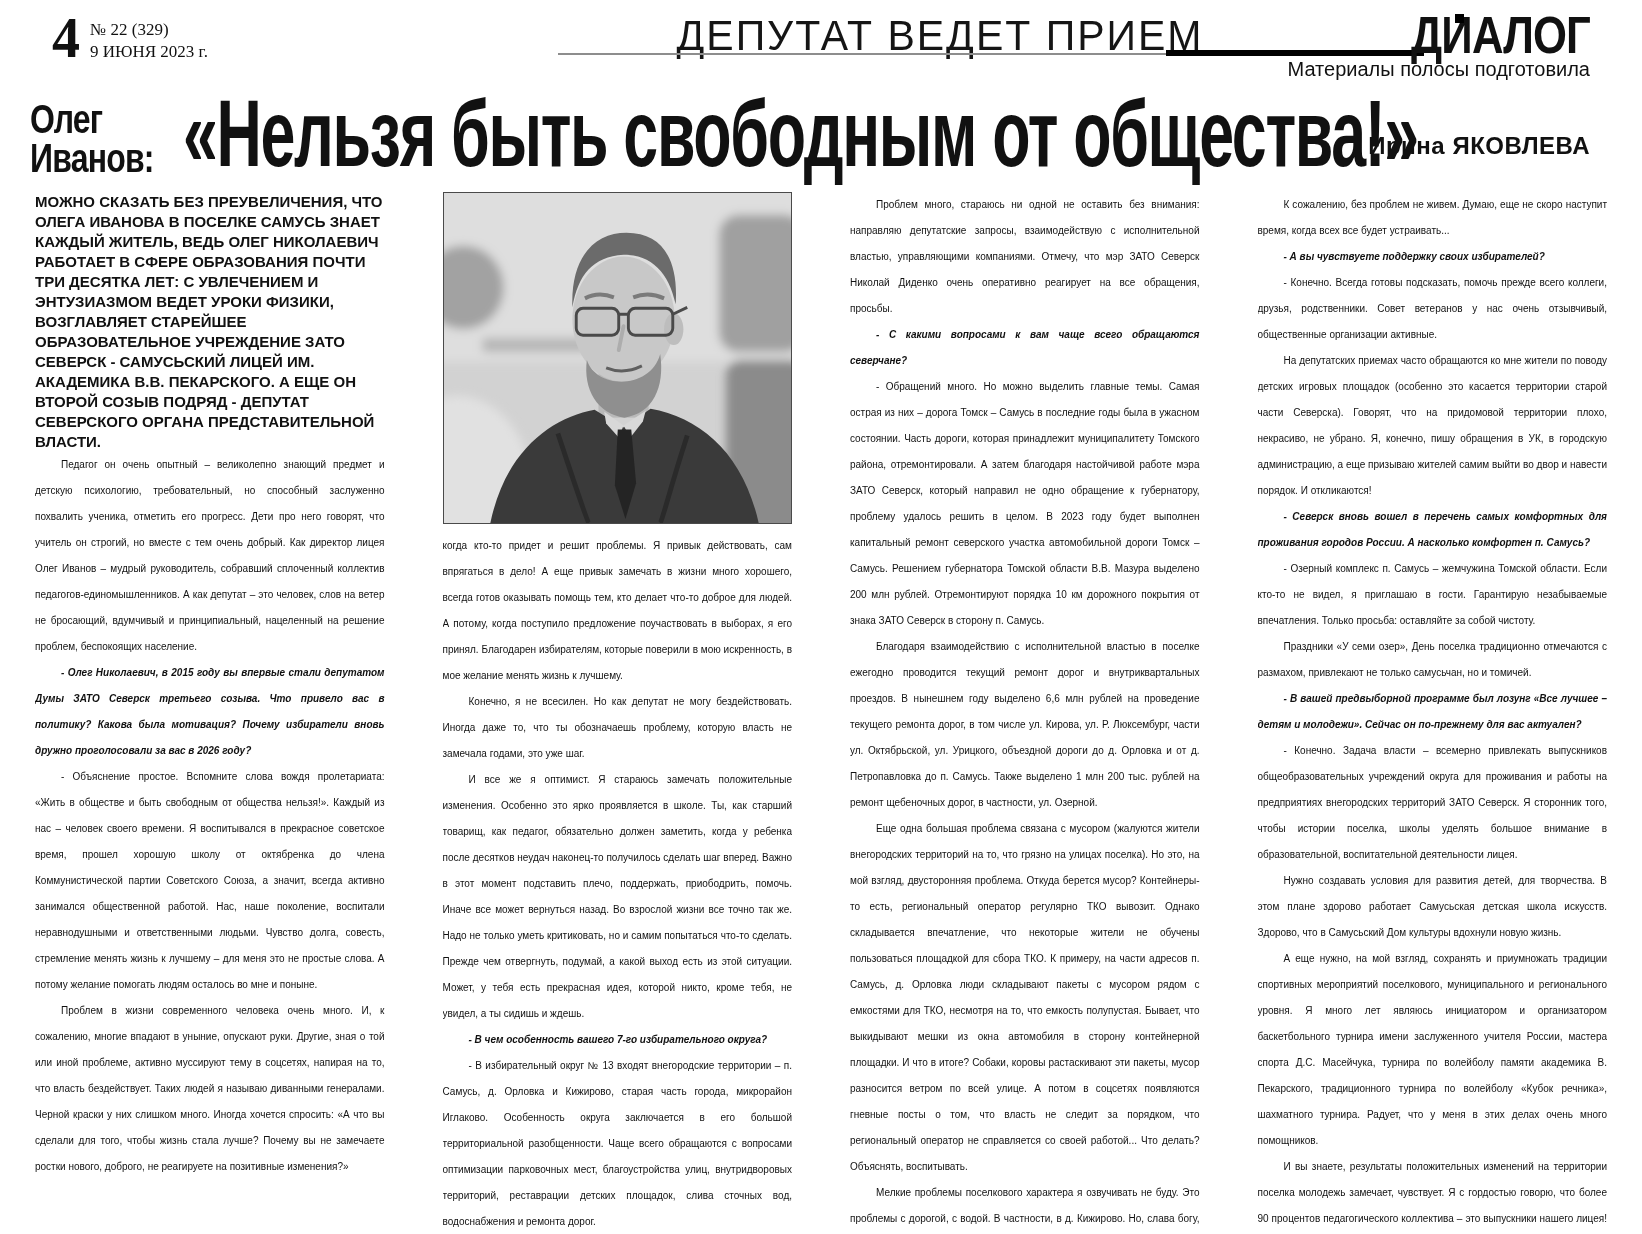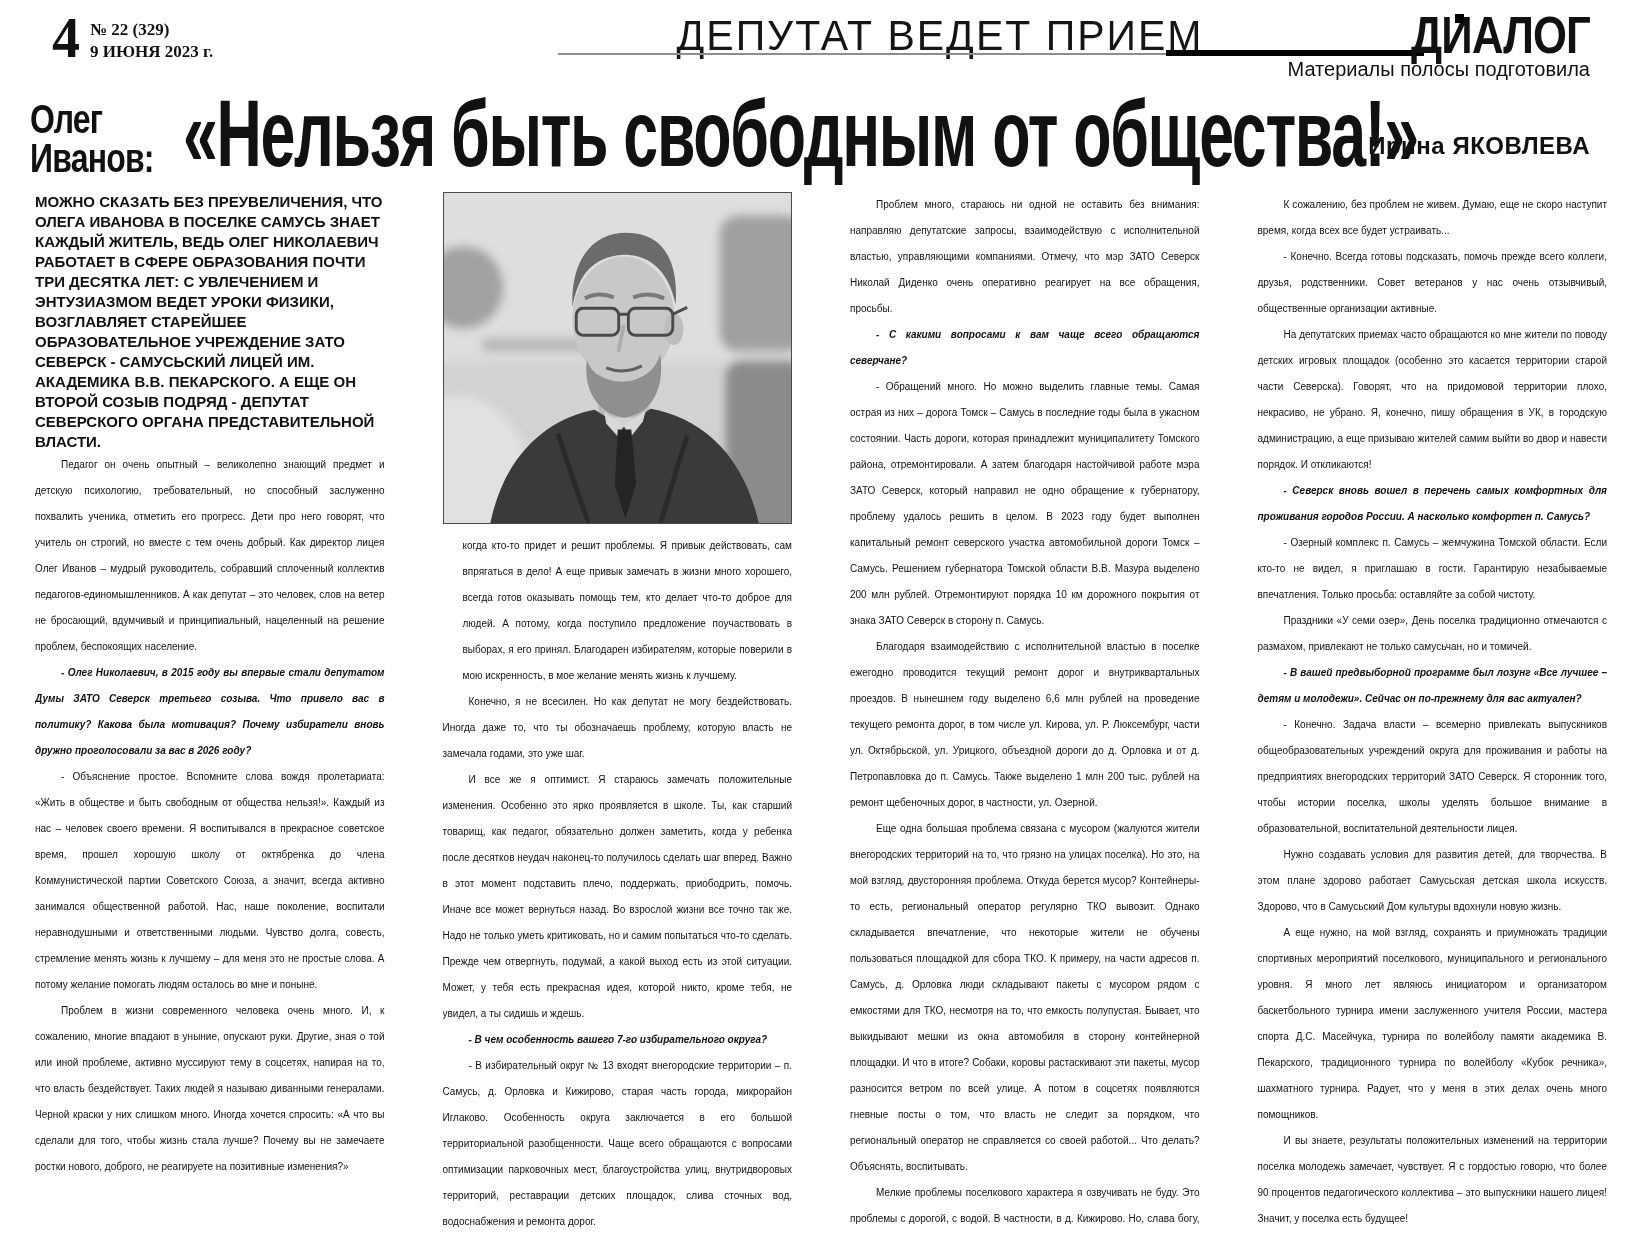--- a/index.html
+++ b/index.html
@@ -2,21 +2,21 @@
 <html lang="ru"><head>
 <meta charset="utf-8">
 <style>
   html,body{margin:0;padding:0;background:#e8e8e8;}
   .page{position:relative;width:1642px;height:1234px;background:#fff;color:#111;
         font-family:"Liberation Sans",sans-serif;overflow:hidden;margin:0 auto;}
 
   
   .pageinfo{position:absolute;left:52px;top:16px;display:flex;align-items:flex-start;}
   .pagenum{font-family:"Liberation Serif",serif;font-weight:bold;font-size:56px;line-height:0.82;}
-  .issueblock{margin-left:10px;font-family:"Liberation Serif",serif;font-weight:bold;
+  .issueblock{margin-left:10px;font-family:"Liberation Serif",serif;font-weight:normal;
               font-size:17px;line-height:1.3;padding-top:3px;}
   .section-title{position:absolute;left:520px;top:12px;width:840px;text-align:center;
                  font-size:41px;font-weight:400;letter-spacing:2px;color:#151515;
                  transform:scaleY(1.04);transform-origin:top;}
   .rule-gray{position:absolute;left:558px;top:53px;width:610px;height:2px;background:#8d8d8d;}
   .rule-black{position:absolute;left:1166px;top:50px;width:258px;height:6px;background:#000;}
   .logo{position:absolute;right:52px;top:12px;font-weight:bold;font-size:52px;line-height:0.9;
         transform:scaleX(0.84);transform-origin:right;letter-spacing:-1px;}
   .logo-dot{position:absolute;right:178px;top:14px;width:9px;height:9px;background:#000;}
   .credit1{position:absolute;right:52px;top:58px;font-size:20px;text-align:right;}
@@ -29,21 +29,21 @@
          white-space:nowrap;letter-spacing:-2px;transform:scaleX(0.66);transform-origin:left top;}
 
   
   .body-grid{position:absolute;left:35px;top:192px;width:1572px;height:1036px;
              display:grid;grid-template-columns:repeat(4,1fr);column-gap:58px;overflow:hidden;}
   .col{overflow:hidden;}
   .block{margin:0;}
   .lede{font-weight:bold;font-size:15px;line-height:20px;letter-spacing:0;}
   .para,.para-flush,.question{font-size:10px;line-height:26px;text-align:justify;}
   .para,.question{text-indent:26px;}
-  .para-flush{text-indent:0;margin-left:20px;}
+  .para-flush{text-indent:0;}
   .question{font-weight:bold;font-style:italic;}
 
   
   .photo{width:100%;height:332px;border:1px solid #4a4a4a;box-sizing:border-box;
          margin-bottom:9px;background:#d2d2d2;}
   .photo svg{display:block;width:100%;height:100%;}
 </style>
 </head>
 <body>
 
@@ -130,20 +130,21 @@
     <div class="col">
         <div class="block para">Проблем много, стараюсь ни одной не оставить без внимания: направляю депутатские запросы, взаимодействую с исполнительной властью, управляющими компаниями. Отмечу, что мэр ЗАТО Северск Николай Диденко очень оперативно реагирует на все обращения, просьбы.</div>
         <div class="block question">- С какими вопросами к вам чаще всего обращаются северчане?</div>
         <div class="block para">- Обращений много. Но можно выделить главные темы. Самая острая из них – дорога Томск – Самусь в последние годы была в ужасном состоянии. Часть дороги, которая принадлежит муниципалитету Томского района, отремонтировали. А затем благодаря настойчивой работе мэра ЗАТО Северск, который направил не одно обращение к губернатору, проблему удалось решить в целом. В 2023 году будет выполнен капитальный ремонт северского участка автомобильной дороги Томск – Самусь. Решением губернатора Томской области В.В. Мазура выделено 200 млн рублей. Отремонтируют порядка 10 км дорожного покрытия от знака ЗАТО Северск в сторону п. Самусь.</div>
         <div class="block para">Благодаря взаимодействию с исполнительной властью в поселке ежегодно проводится текущий ремонт дорог и внутриквартальных проездов. В нынешнем году выделено 6,6 млн рублей на проведение текущего ремонта дорог, в том числе ул. Кирова, ул. Р. Люксембург, части ул. Октябрьской, ул. Урицкого, объездной дороги до д. Орловка и от д. Петропавловка до п. Самусь. Также выделено 1 млн 200 тыс. рублей на ремонт щебеночных дорог, в частности, ул. Озерной.</div>
         <div class="block para">Еще одна большая проблема связана с мусором (жалуются жители внегородских территорий на то, что грязно на улицах поселка). Но это, на мой взгляд, двусторонняя проблема. Откуда берется мусор? Контейнеры-то есть, региональный оператор регулярно ТКО вывозит. Однако складывается впечатление, что некоторые жители не обучены пользоваться площадкой для сбора ТКО. К примеру, на части адресов п. Самусь, д. Орловка люди складывают пакеты с мусором рядом с емкостями для ТКО, несмотря на то, что емкость полупустая. Бывает, что выкидывают мешки из окна автомобиля в сторону контейнерной площадки. И что в итоге? Собаки, коровы растаскивают эти пакеты, мусор разносится ветром по всей улице. А потом в соцсетях появляются гневные посты о том, что власть не следит за порядком, что региональный оператор не справляется со своей работой... Что делать? Объяснять, воспитывать.</div>
         <div class="block para">Мелкие проблемы поселкового характера я озвучивать не буду. Это проблемы с дорогой, с водой. В частности, в д. Кижирово. Но, слава богу, у нас есть взаимопонимание с управлением по внегородским территориям, с администрацией, а потому эти проблемы решаются.</div>
       </div>
     <div class="col">
         <div class="block para">К сожалению, без проблем не живем. Думаю, еще не скоро наступит время, когда всех все будет устраивать...</div>
+        <div class="block question">- А вы чувствуете поддержку своих избирателей?</div>
         <div class="block para">- Конечно. Всегда готовы подсказать, помочь прежде всего коллеги, друзья, родственники. Совет ветеранов у нас очень отзывчивый, общественные организации активные.</div>
         <div class="block para">На депутатских приемах часто обращаются ко мне жители по поводу детских игровых площадок (особенно это касается территории старой части Северска). Говорят, что на придомовой территории плохо, некрасиво, не убрано. Я, конечно, пишу обращения в УК, в городскую администрацию, а еще призываю жителей самим выйти во двор и навести порядок. И откликаются!</div>
         <div class="block question">- Северск вновь вошел в перечень самых комфортных для проживания городов России. А насколько комфортен п. Самусь?</div>
         <div class="block para">- Озерный комплекс п. Самусь – жемчужина Томской области. Если кто-то не видел, я приглашаю в гости. Гарантирую незабываемые впечатления. Только просьба: оставляйте за собой чистоту.</div>
         <div class="block para">Праздники «У семи озер», День поселка традиционно отмечаются с размахом, привлекают не только самусьчан, но и томичей.</div>
         <div class="block question">- В вашей предвыборной программе был лозунг «Все лучшее – детям и молодежи». Сейчас он по-прежнему для вас актуален?</div>
         <div class="block para">- Конечно. Задача власти – всемерно привлекать выпускников общеобразовательных учреждений округа для проживания и работы на предприятиях внегородских территорий ЗАТО Северск. Я сторонник того, чтобы истории поселка, школы уделять большое внимание в образовательной, воспитательной деятельности лицея.</div>
         <div class="block para">Нужно создавать условия для развития детей, для творчества. В этом плане здорово работает Самусьская детская школа искусств. Здорово, что в Самусьский Дом культуры вдохнули новую жизнь.</div>
         <div class="block para">А еще нужно, на мой взгляд, сохранять и приумножать традиции спортивных мероприятий поселкового, муниципального и регионального уровня. Я много лет являюсь инициатором и организатором баскетбольного турнира имени  заслуженного учителя России, мастера спорта Д.С. Масейчука, турнира по волейболу памяти академика В. Пекарского, традиционного турнира по волейболу «Кубок речника», шахматного турнира. Радует, что у меня в этих делах очень много помощников.</div>
         <div class="block para">И вы знаете, результаты положительных изменений на территории поселка молодежь замечает, чувствует. Я с гордостью говорю, что более 90 процентов педагогического коллектива – это выпускники нашего лицея! Значит, у поселка есть будущее!</div>

